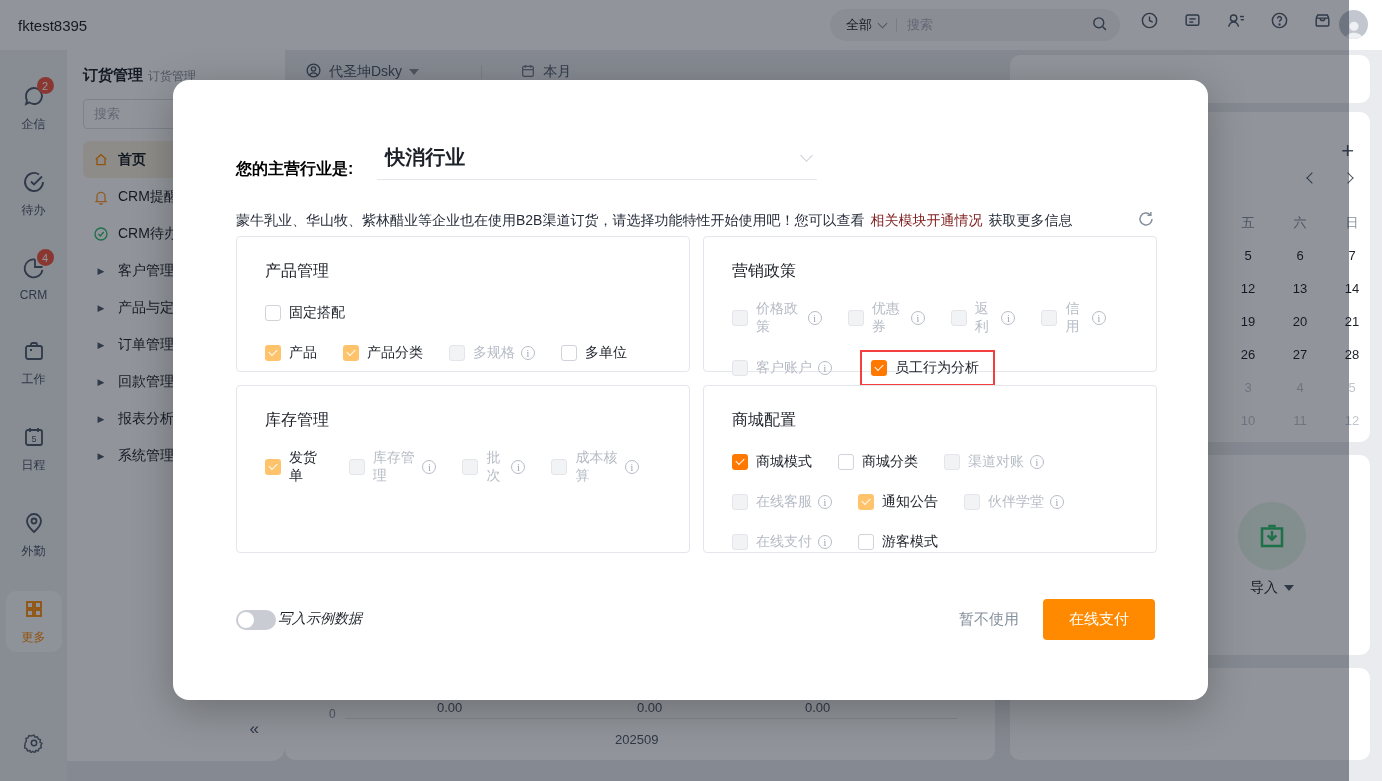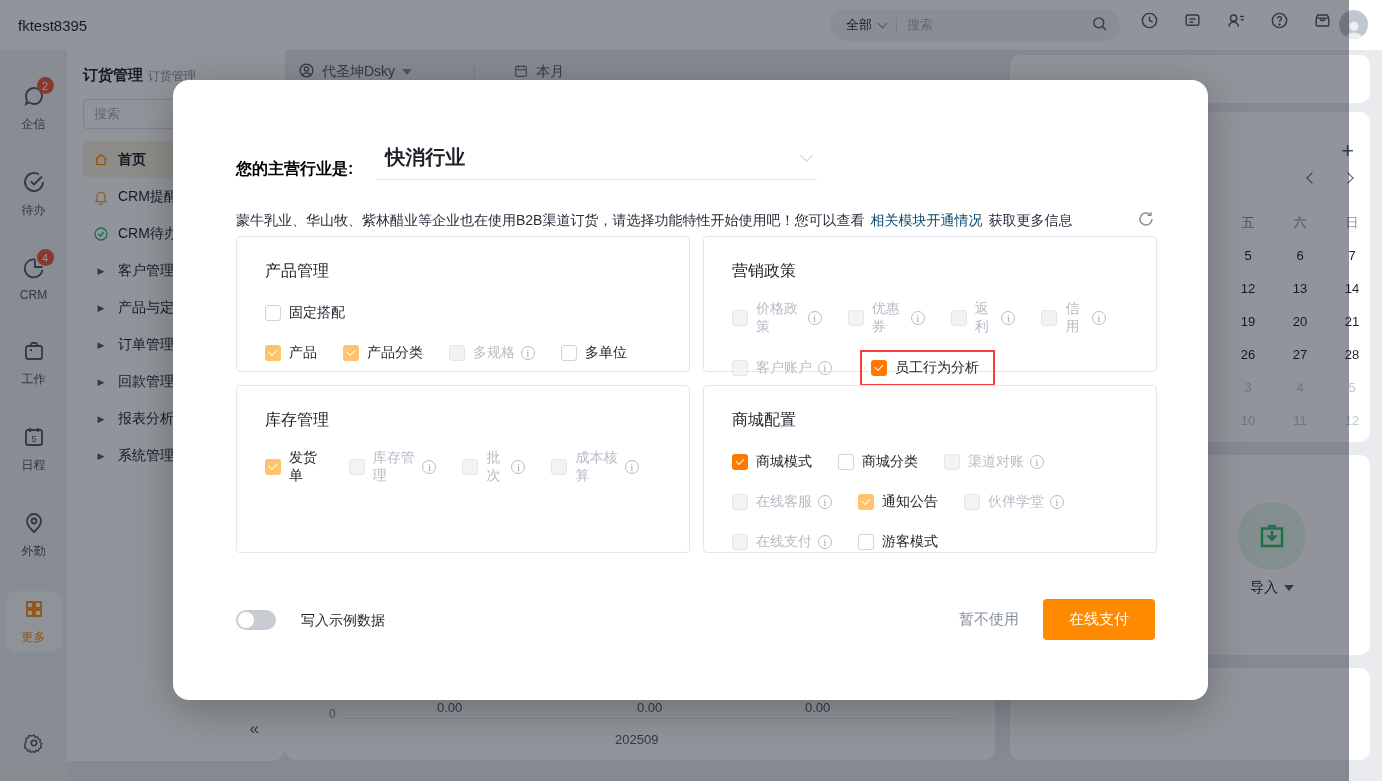--- a/index.html
+++ b/index.html
@@ -32,21 +32,21 @@
   .sb-sub { font-size:12px; color:#86909c; font-weight:400; margin-left:5px; }
   .sb-search { margin-top:14px; height:30px; border:1px solid #dcdfe5; border-radius:4px; display:flex; align-items:center; padding:0 10px; font-size:13px; color:#a9aeb8; background:#fff; }
   .sb-menu { margin-top:12px; }
   .sb-item { height:37px; display:flex; align-items:center; font-size:14px; color:#1d2129; padding:0 10px; border-radius:6px; }
   .sb-item.sel { background:#faf1e0; font-weight:700; }
   .sb-item .micon { width:16px; height:16px; margin-right:9px; display:flex; align-items:center; justify-content:center; }
   .sb-item .arr { font-size:9px; color:#4e5969; margin-right:9px; width:16px; text-align:center; }
   .collapse-btn { position:absolute; right:26px; bottom:22px; font-size:17px; color:#4e5969; }
 
   
-  .filterbar { position:absolute; left:298px; top:62px; display:flex; align-items:center; gap:10px; color:#4e5969; font-size:14px; z-index:1; }
+  .filterbar { position:absolute; left:305px; top:62px; display:flex; align-items:center; gap:10px; color:#4e5969; font-size:14px; z-index:1; }
   .filterbar .grp { display:flex; align-items:center; gap:7px; }
   .caret { width:0; height:0; border-left:5px solid transparent; border-right:5px solid transparent; border-top:6px solid #868e9c; }
   .fsep { width:1px; height:14px; background:#d4d7dd; margin:0 28px 0 52px; }
   .main-card { position:absolute; left:285px; top:92px; width:710px; height:668px; background:#fff; border-radius:10px; z-index:1; }
   .chart-val { position:absolute; top:608px; font-size:13px; color:#4e5969; }
   .chart-zero { position:absolute; left:44px; top:615px; font-size:12px; color:#86909c; }
   .chart-axis { position:absolute; left:60px; top:626px; width:612px; height:1px; background:#e2e5ea; }
   .chart-x { position:absolute; left:330px; top:640px; font-size:13px; color:#4e5969; }
 
   .rp-card { position:absolute; background:#fff; border-radius:10px; z-index:1; }
@@ -65,41 +65,41 @@
   
   .overlay { position:absolute; inset:0; background:rgba(12,18,30,0.45); z-index:5; }
   .modal { position:absolute; left:173px; top:80px; width:1035px; height:620px; background:#fff; border-radius:16px; box-shadow:0 10px 40px rgba(0,0,0,.25); z-index:10; padding:64px 53px 0 63px; }
   .m-title-row { display:flex; align-items:flex-end; }
   .m-title { font-size:16px; font-weight:700; color:#000000; white-space:nowrap; }
   .m-select { width:440px; margin-left:24px; border-bottom:1px solid #e5e6eb; display:flex; align-items:center; justify-content:space-between; padding:0 6px 8px 8px; }
   .m-industry { font-size:20px; font-weight:700; color:#1d2129; }
   .chev-d { width:9px; height:9px; border-right:1.5px solid #c9cdd4; border-bottom:1.5px solid #c9cdd4; transform:rotate(45deg); margin-bottom:4px; }
   .m-desc-row { margin-top:30px; display:flex; align-items:center; justify-content:space-between; }
   .m-desc { font-size:14px; color:#272e3b; }
-  .m-link { color:#0c4a6e; margin:0 6px; }
+  .m-link { color:#7f1d1d; margin:0 6px; }
   .refresh { color:#86909c; }
   .m-grid { margin-top:4px; display:grid; grid-template-columns:454px 454px; grid-template-rows:136px 168px; gap:13px; }
   .fcard { border:1px solid #e5e6eb; border-radius:4px; padding:24px 24px 0 28px; background:#fff; }
   .fcard h3 { font-size:16px; font-weight:500; color:#1d2129; margin-bottom:18px; }
   .frow { display:flex; align-items:center; margin-bottom:14px; min-height:26px; }
   .fi { display:flex; align-items:center; margin-right:26px; }
   .cb { width:16px; height:16px; border-radius:3px; margin-right:8px; position:relative; flex:none; }
   .cb.off { background:#fff; border:1px solid #d0d3da; }
   .cb.dis { background:#f2f3f5; border:1px solid #e3e5ea; }
   .cb.lt { background:#ffc46b; }
   .cb.sd { background:#ff7800; }
   .cb.lt::after, .cb.sd::after { content:""; position:absolute; left:4px; top:4px; width:7px; height:4px; border-left:1.8px solid #fff; border-bottom:1.8px solid #fff; transform:rotate(-45deg); }
   .fi .lbl { font-size:14px; color:#1d2129; font-weight:500; }
   .fi.dim .lbl { color:#b6bbc5; font-weight:400; }
   .info { width:14px; height:14px; border-radius:50%; border:1px solid #b6bbc5; margin-left:6px; display:inline-flex; align-items:center; justify-content:center; flex:none; }
   .info::after { content:"i"; font-size:10px; color:#9aa1ad; font-family:"Liberation Serif",serif; }
   .hl { border:2px solid #f53f3f; padding:7px 14px 7px 9px; margin-left:2px; }
   .hl .fi { margin-right:0; }
   .m-footer { margin-top:46px; display:flex; align-items:center; justify-content:space-between; }
-  .toggle-grp { display:flex; align-items:flex-end; gap:25px; }
+  .toggle-grp { display:flex; align-items:flex-start; gap:2px;font-style:italic; }
   .toggle { width:40px; height:20px; border-radius:10px; background:#c9ccd2; position:relative; }
   .toggle::after { content:""; position:absolute; left:2px; top:2px; width:16px; height:16px; border-radius:50%; background:#fff; }
   .toggle-lbl { font-size:14px; color:#1d2129; }
   .btns { display:flex; align-items:center; gap:24px; }
   .btn-skip { font-size:15px; color:#86909c; }
   .btn-start { background:#ff8a00; color:#fff; font-size:15px; border:none; border-radius:4px; padding:11px 26px; }
 </style>
 </head>
 <body>
 

